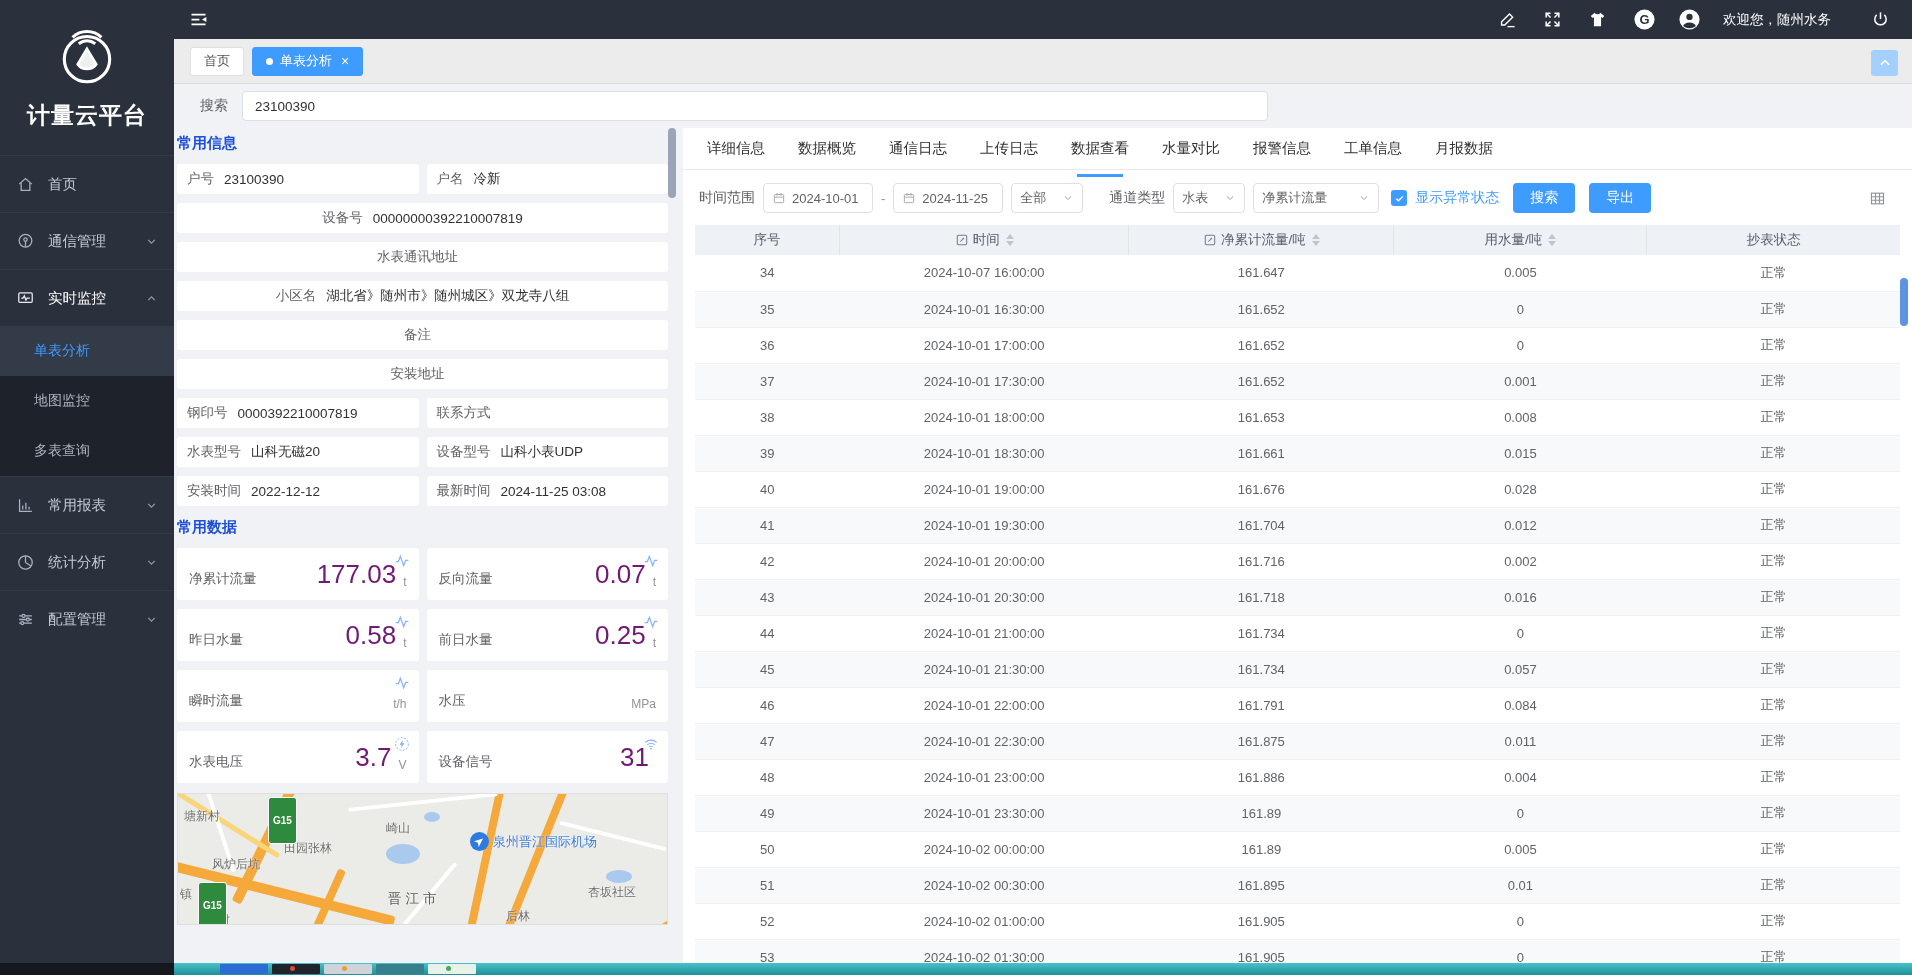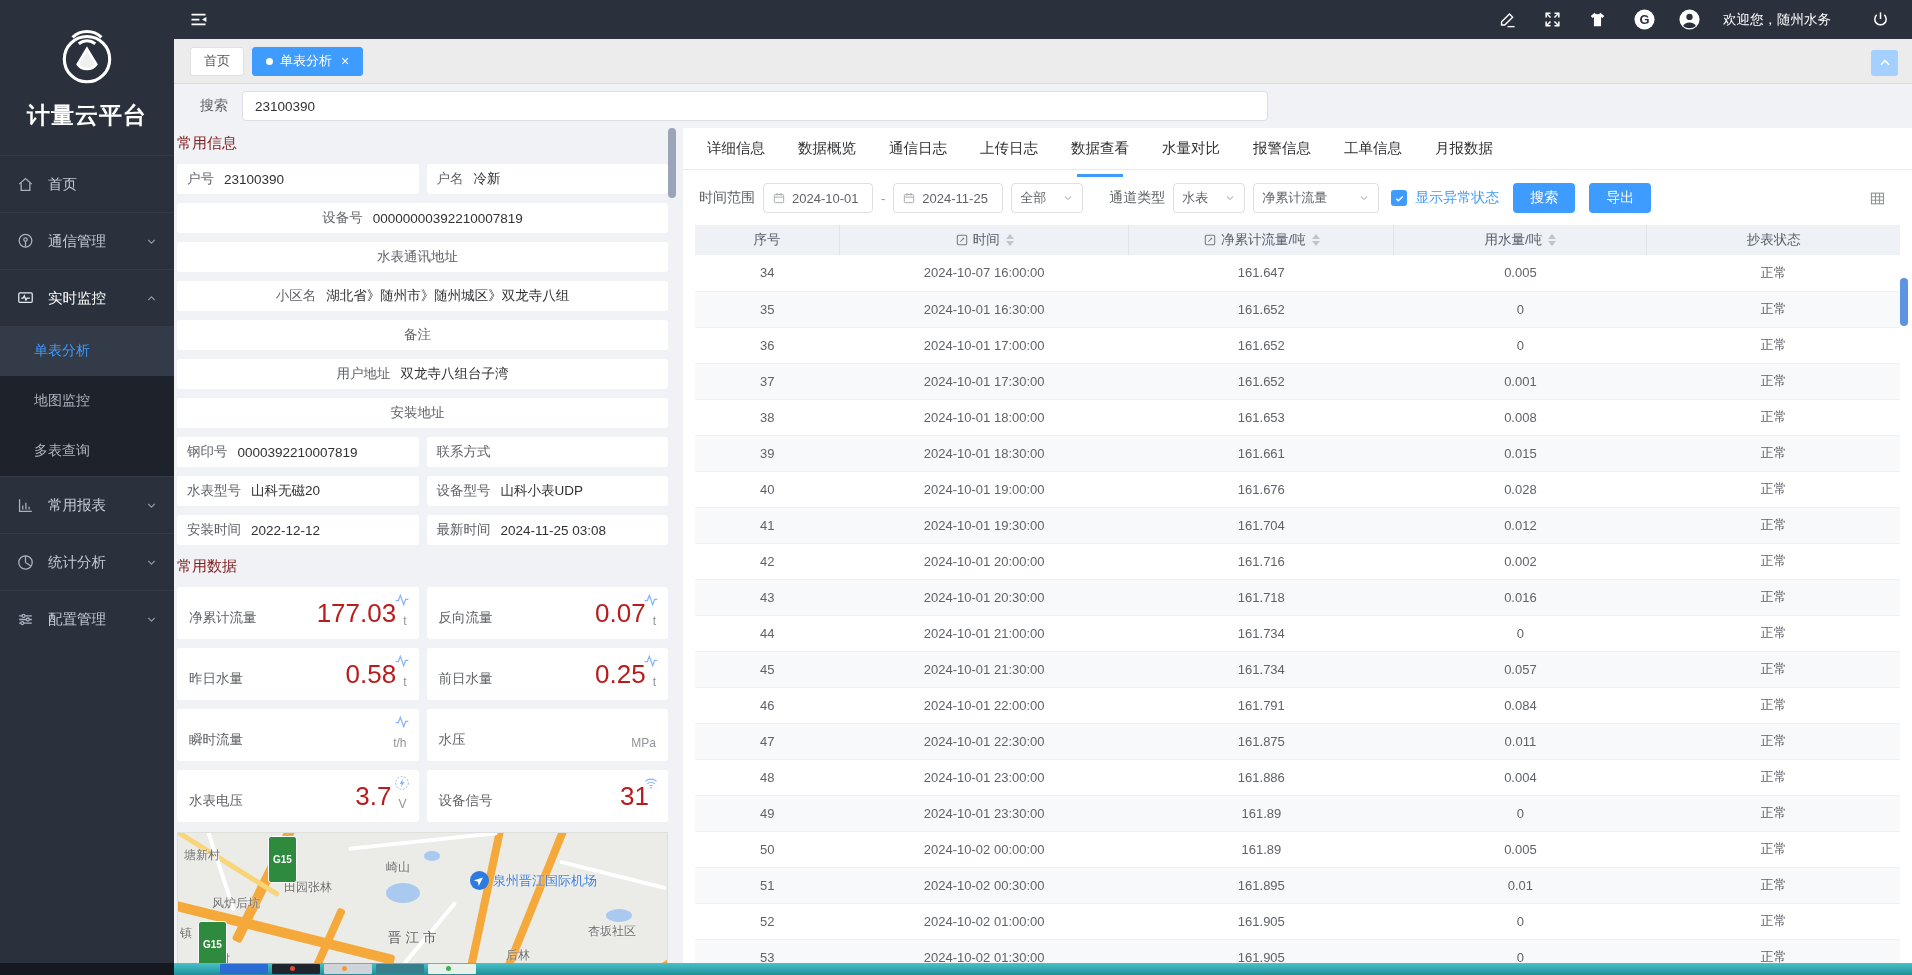--- a/index.html
+++ b/index.html
@@ -43,30 +43,30 @@
   .chip .dot { width:7px; height:7px; border-radius:50%; background:#fff; margin-right:7px; }
   .chip .x { margin-left:9px; font-size:14px; line-height:1; }
 
   
   .searchrow { position:absolute; left:174px; top:84px; width:1738px; height:44px; display:flex; align-items:center; padding-left:26px; }
   .searchrow label { font-size:14px; color:#606266; margin-right:14px; }
   .search-input { width:1026px; height:30px; border:1px solid #dcdfe6; border-radius:4px; background:#fff; padding:0 12px; font-size:13.5px; color:#303133; outline:none; font-family:inherit; }
 
   
   .left-panel { position:absolute; left:177px; top:128px; width:491px; height:835px; overflow:hidden; }
-  .sec-title { font-size:15px; color:#7f1d1d; margin:6px 0 11px; }
+  .sec-title { font-size:15px; color:#1d4ed8; margin:6px 0 11px;font-weight:bold; }
   .igrid { display:grid; grid-template-columns:1fr 1fr; gap:9px 8px; margin-bottom:12px; }
   .field { background:#fff; border-radius:3px; height:30px; display:flex; align-items:center; gap:10px; padding:0 10px; overflow:hidden; white-space:nowrap; }
   .field .fl { font-size:13.5px; color:#606266; flex:none; }
   .field .fv { font-size:13.5px; color:#303133; }
   .span2 { grid-column:1/3;justify-content:center; }
   .sgrid { display:grid; grid-template-columns:1fr 1fr; gap:9px 8px; }
   .card { background:#fff; border-radius:3px; height:52px; position:relative; display:flex; align-items:center; padding:0 12px; }
   .card .cl { font-size:13.5px; color:#606266; flex:1; margin-top:10px; }
-  .card .cv { font-size:26px; color:#b91c1c; }
+  .card .cv { font-size:26px; color:#701a75; }
   .card .cu { font-size:12px; color:#909399; margin-left:7px; align-self:center; margin-top:16px; }
   .card .cicon { position:absolute; top:5px; right:9px; width:16px; height:16px; color:#8ab4f8; }
   .card .cicon svg { width:16px; height:16px; display:block; }
 
   
   .mapbox { margin-top:10px; height:132px; position:relative; background:#ebebe7; overflow:hidden; border:1px solid #dfdfdb; }
   .road { position:absolute; background:#f6a93b; border-radius:3px; }
   .road.y { background:#f9d57a; }
   .road.w { background:#ffffff; }
   .wtr { position:absolute; background:#a9c9ee; border-radius:50%; }
@@ -317,24 +317,20 @@
           <span class="fl">水表通讯地址</span>
           <span class="fv"></span>
         </div>
         <div class="field span2">
           <span class="fl">小区名</span>
           <span class="fv">湖北省》随州市》随州城区》双龙寺八组</span>
         </div>
         <div class="field span2">
           <span class="fl">备注</span>
           <span class="fv"></span>
-        </div>
-        <div class="field span2">
-          <span class="fl">用户地址</span>
-          <span class="fv">双龙寺八组台子湾</span>
         </div>
         <div class="field span2">
           <span class="fl">安装地址</span>
           <span class="fv"></span>
         </div>
         <div class="field">
           <span class="fl">钢印号</span>
           <span class="fv">0000392210007819</span>
         </div>
         <div class="field">

